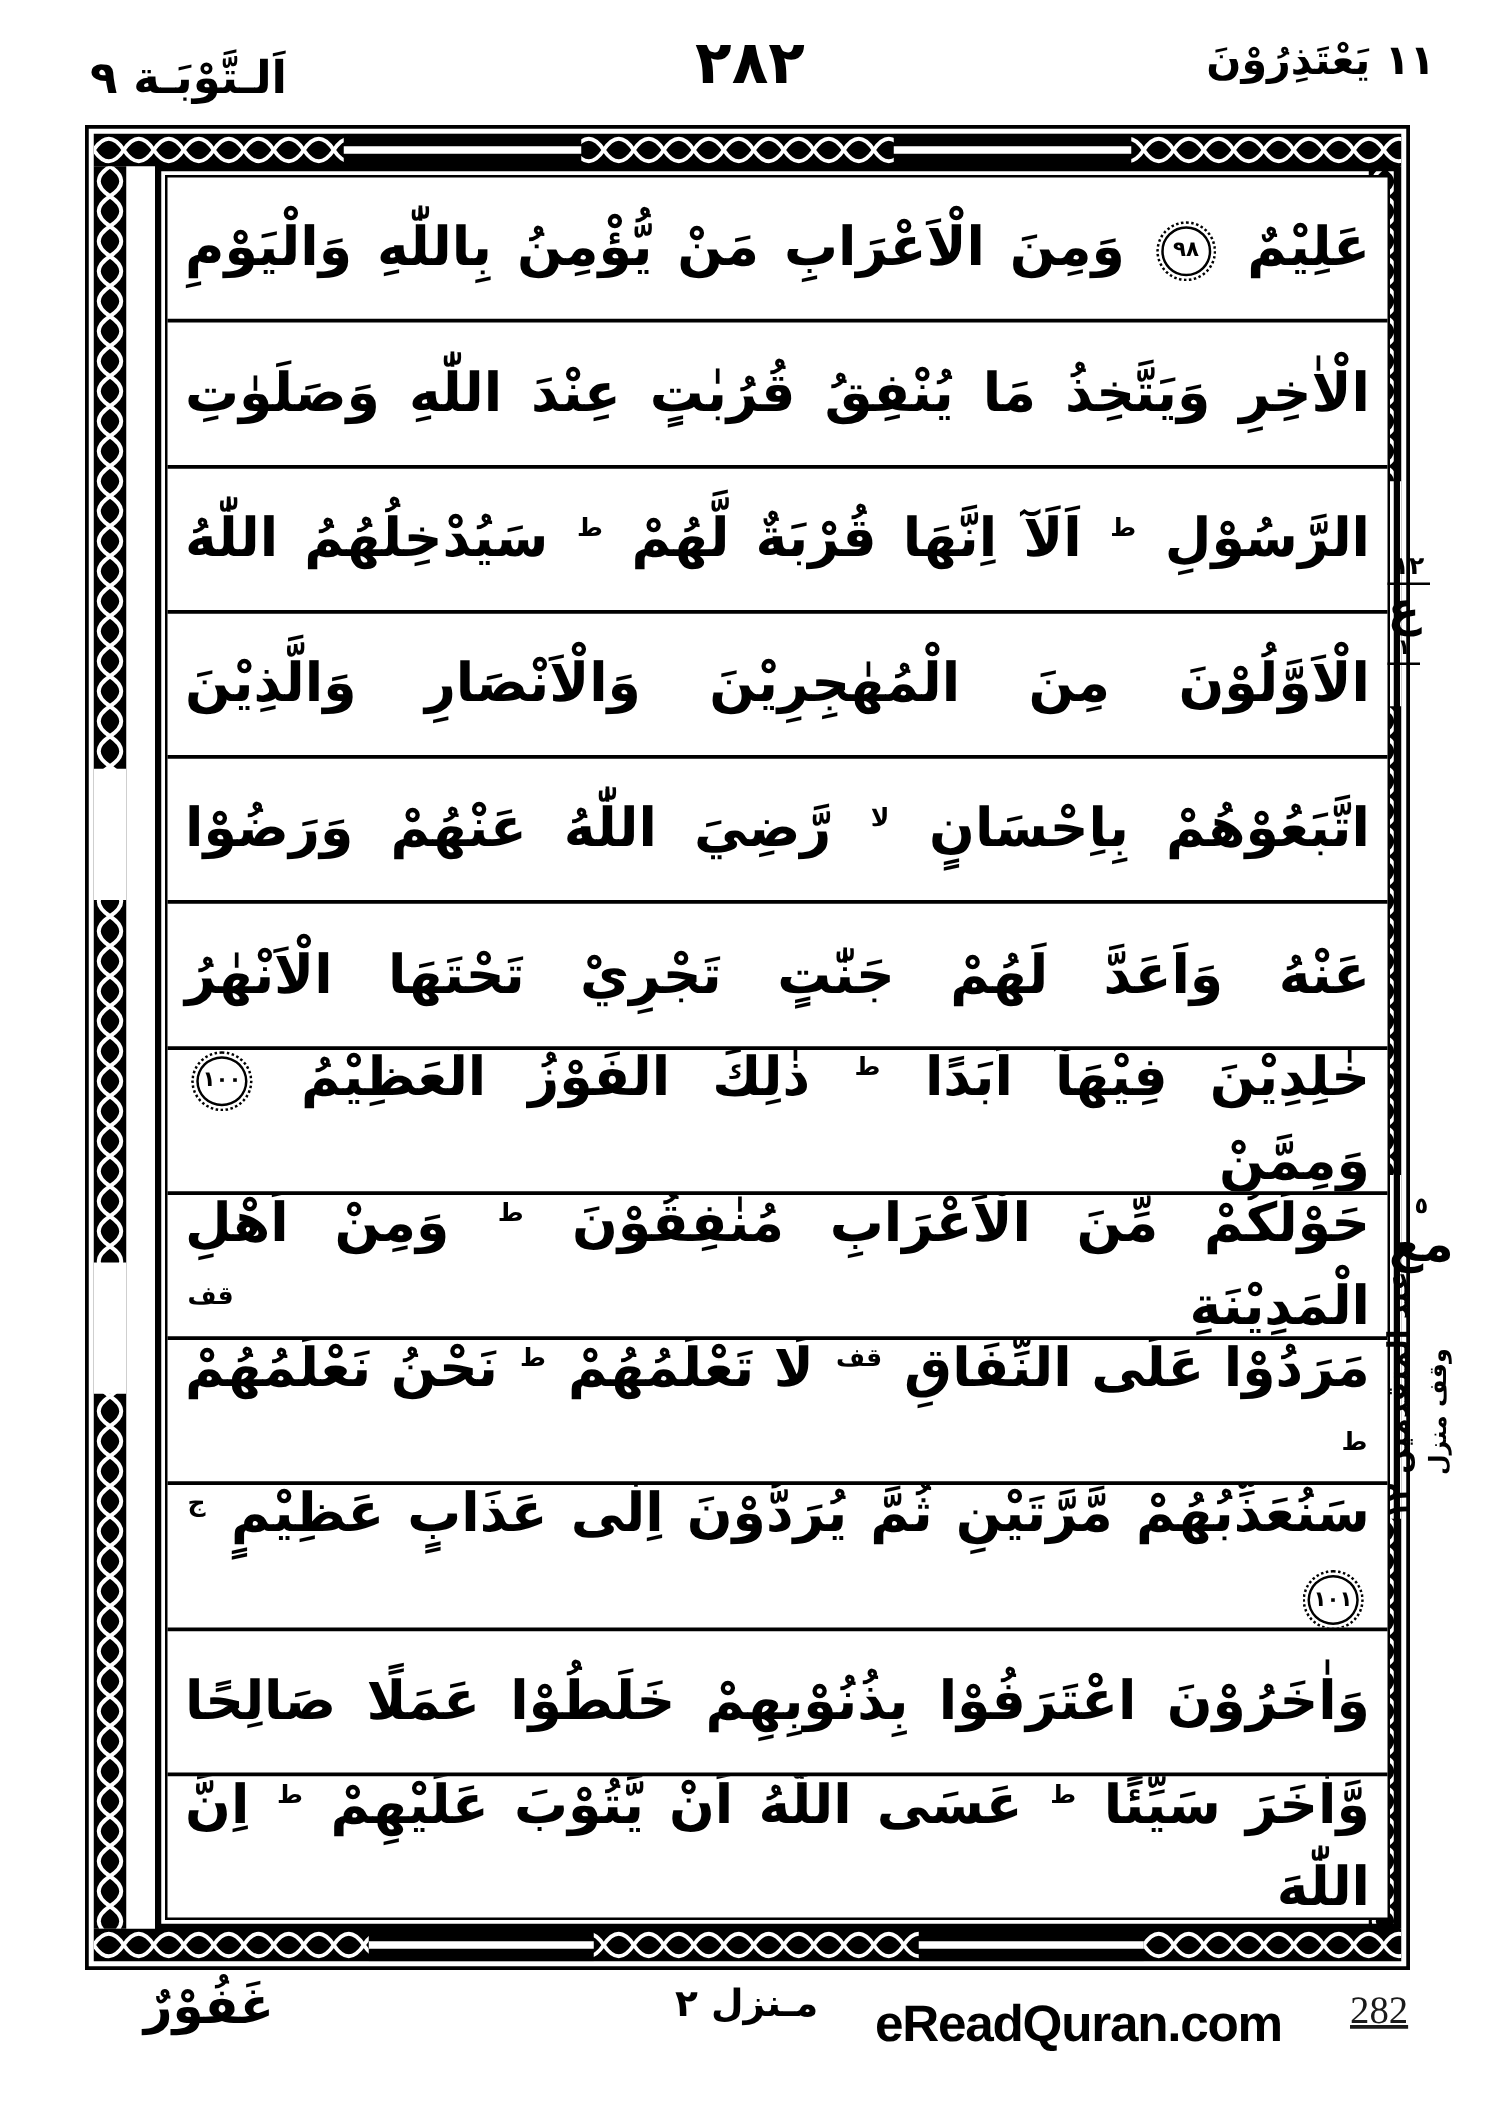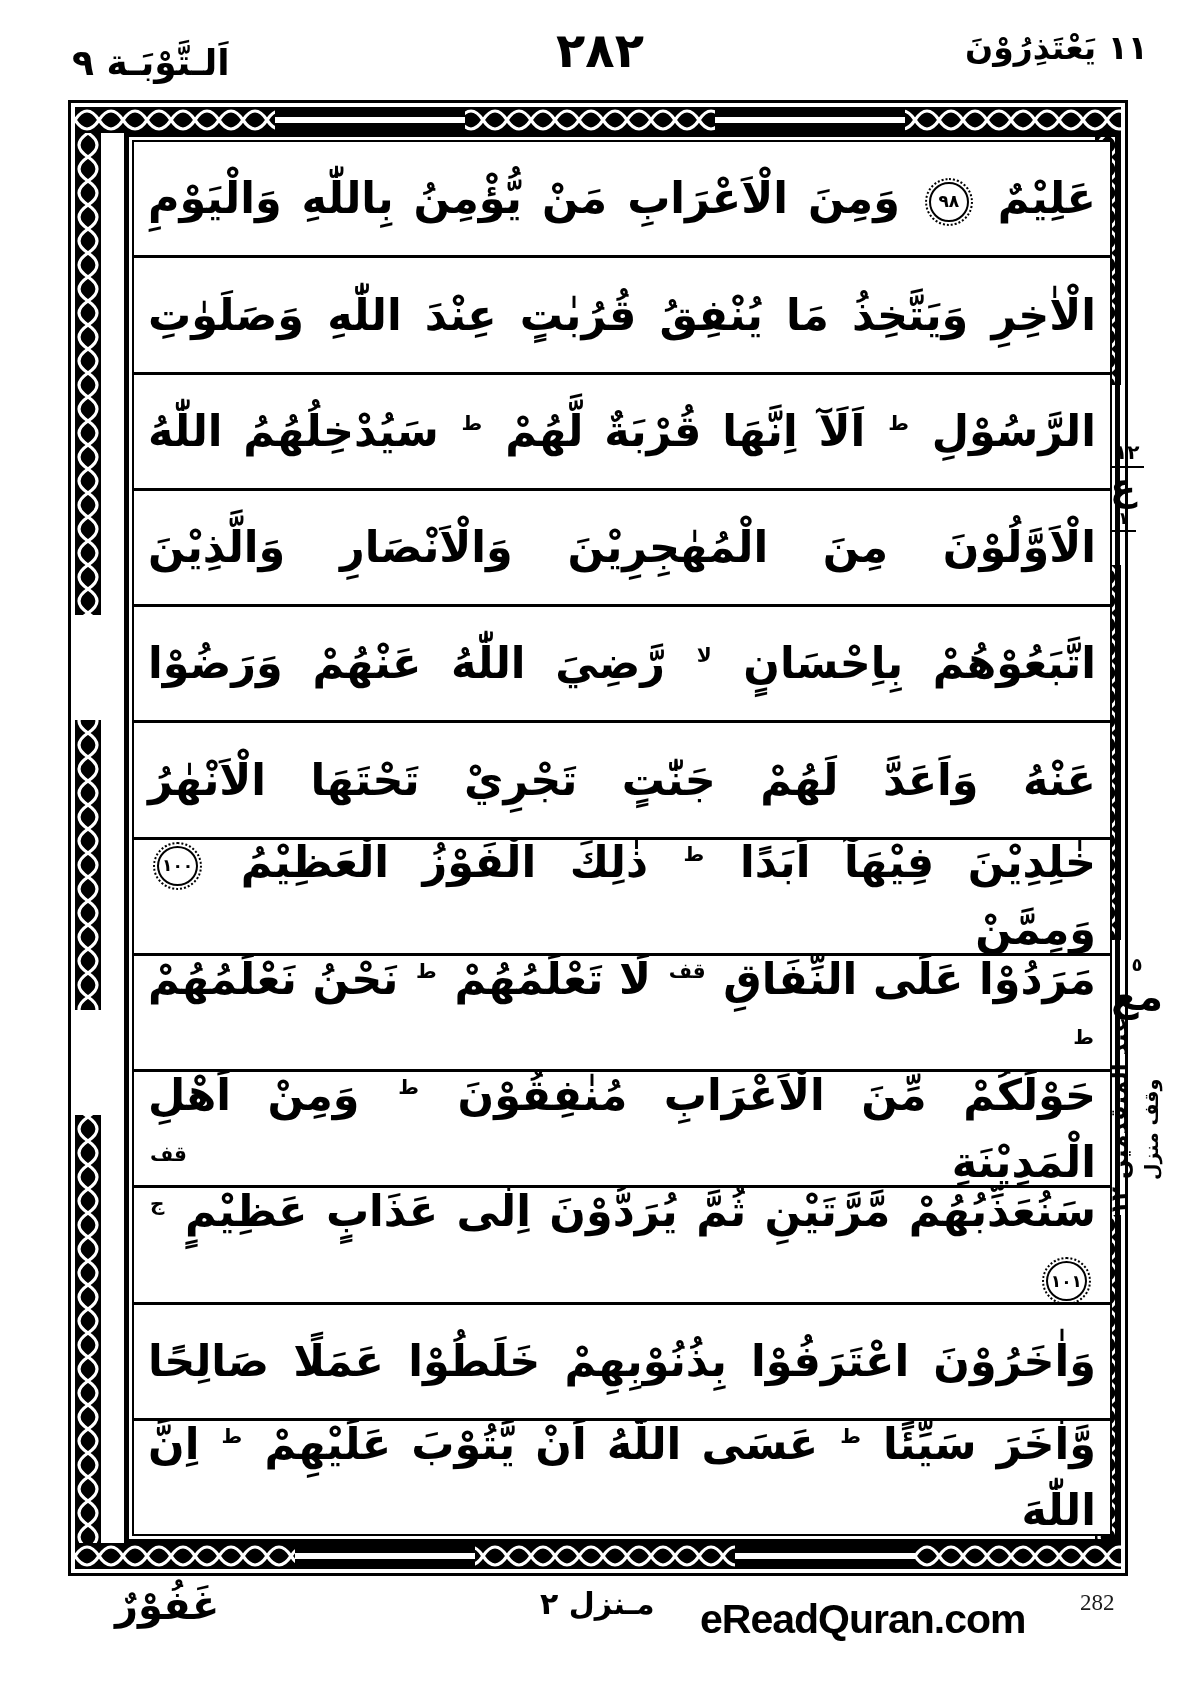--- a/index.html
+++ b/index.html
@@ -50,21 +50,21 @@
   .mnote-badge .num{display:block;font-size:18px;line-height:1;}
   .mnote-badge .word{display:block;font-size:40px;line-height:1.1;}
   .vtext{position:absolute;direction:rtl;white-space:nowrap;font-weight:bold;transform:rotate(-90deg);transform-origin:0 0;}
   .vtext-main{left:1106px;top:1215px;font-size:23px;}
   .vtext-sub{left:1140px;top:1180px;font-size:19px;}
   
   .ftr{position:absolute;white-space:nowrap;}
   .ftr-catch{left:76px;top:1582px;font-size:40px;font-weight:bold;direction:rtl;margin-left:39px;}
   .ftr-manzil{left:540px;top:1586px;font-size:30px;font-weight:bold;direction:rtl;}
   .ftr-site{left:700px;top:1596px;font-size:41px;font-weight:bold;font-family:"Liberation Sans",sans-serif;letter-spacing:-1px;}
-  .ftr-pageno{left:1080px;top:1590px;font-size:23px;font-family:"Liberation Serif",serif;color:#1a1a1a;}
+  .ftr-pageno{left:1080px;top:1590px;font-size:31px;font-family:"Liberation Serif",serif;color:#1a1a1a;text-decoration:underline;}
 </style>
 </head>
 <body>
 
 <div class="hdr hdr-surah">اَلـتَّوْبَـة ٩</div>
 <div class="hdr hdr-page">٢٨٢</div>
 <div class="hdr hdr-juz">١١ يَعْتَذِرُوْنَ</div>
 
 <div class="frame">
   <div class="frame-outline"></div>
@@ -129,24 +129,24 @@
       <div class="row">
         <div class="line"><span class="qtext">اتَّبَعُوْهُمْ بِاِحْسَانٍ</span> <span class="mark">لا</span> <span class="qtext">رَّضِيَ اللّٰهُ عَنْهُمْ وَرَضُوْا</span> </div>
       </div>
       <div class="row">
         <div class="line"><span class="qtext">عَنْهُ وَاَعَدَّ لَهُمْ جَنّٰتٍ تَجْرِيْ تَحْتَهَا الْاَنْهٰرُ</span> </div>
       </div>
       <div class="row">
         <div class="line"><span class="qtext">خٰلِدِيْنَ فِيْهَآ اَبَدًا</span> <span class="mark">ط</span> <span class="qtext">ذٰلِكَ الْفَوْزُ الْعَظِيْمُ</span> <span class="ayah">١٠٠</span> <span class="qtext">وَمِمَّنْ</span> </div>
       </div>
       <div class="row">
-        <div class="line"><span class="qtext">مَرَدُوْا عَلَى النِّفَاقِ</span> <span class="mark">قف</span> <span class="qtext">لَا تَعْلَمُهُمْ</span> <span class="mark">ط</span> <span class="qtext">نَحْنُ نَعْلَمُهُمْ</span> <span class="mark">ط</span> </div>
+        <div class="line"><span class="qtext">حَوْلَكُمْ مِّنَ الْاَعْرَابِ مُنٰفِقُوْنَ</span> <span class="mark">ط</span> <span class="qtext">وَمِنْ اَهْلِ الْمَدِيْنَةِ</span> <span class="mark">قف</span> </div>
       </div>
       <div class="row">
-        <div class="line"><span class="qtext">حَوْلَكُمْ مِّنَ الْاَعْرَابِ مُنٰفِقُوْنَ</span> <span class="mark">ط</span> <span class="qtext">وَمِنْ اَهْلِ الْمَدِيْنَةِ</span> <span class="mark">قف</span> </div>
+        <div class="line"><span class="qtext">مَرَدُوْا عَلَى النِّفَاقِ</span> <span class="mark">قف</span> <span class="qtext">لَا تَعْلَمُهُمْ</span> <span class="mark">ط</span> <span class="qtext">نَحْنُ نَعْلَمُهُمْ</span> <span class="mark">ط</span> </div>
       </div>
       <div class="row">
         <div class="line"><span class="qtext">سَنُعَذِّبُهُمْ مَّرَّتَيْنِ ثُمَّ يُرَدُّوْنَ اِلٰى عَذَابٍ عَظِيْمٍ</span> <span class="mark">ج</span> <span class="ayah">١٠١</span> </div>
       </div>
       <div class="row">
         <div class="line"><span class="qtext">وَاٰخَرُوْنَ اعْتَرَفُوْا بِذُنُوْبِهِمْ خَلَطُوْا عَمَلًا صَالِحًا</span> </div>
       </div>
       <div class="row">
         <div class="line"><span class="qtext">وَّاٰخَرَ سَيِّئًا</span> <span class="mark">ط</span> <span class="qtext">عَسَى اللّٰهُ اَنْ يَّتُوْبَ عَلَيْهِمْ</span> <span class="mark">ط</span> <span class="qtext">اِنَّ اللّٰهَ</span> </div>
       </div>

